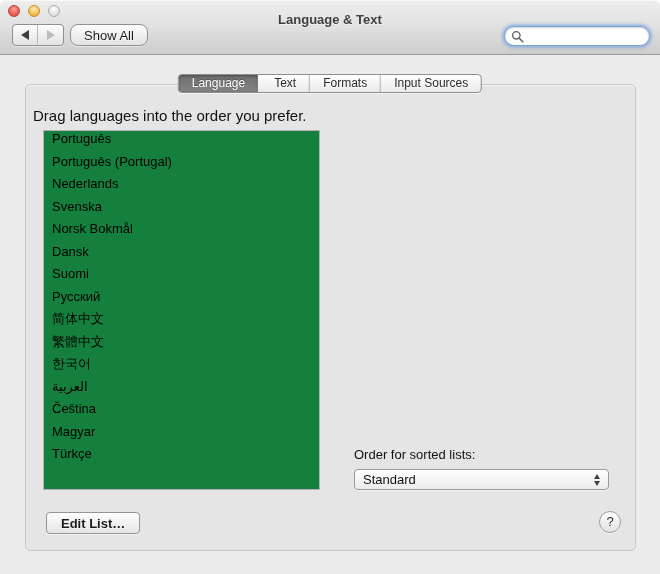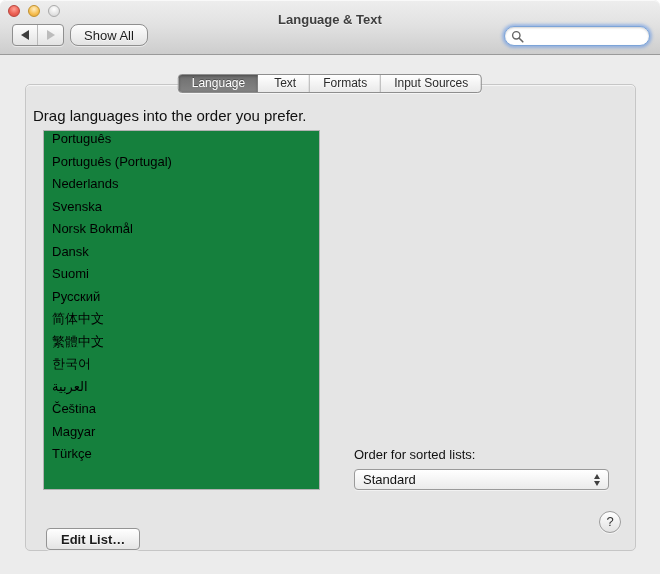--- a/index.html
+++ b/index.html
@@ -116,21 +116,20 @@
   .arr-up   { width:0; height:0; border-left:3.5px solid transparent; border-right:3.5px solid transparent; border-bottom:5px solid #3f3f3f; }
   .arr-down { width:0; height:0; border-left:3.5px solid transparent; border-right:3.5px solid transparent; border-top:5px solid #3f3f3f; }
 
   .edit-list {
     position:absolute; top:427px; left:20px; height:22px; padding:0 14px;
     border:1px solid #949494; border-radius:4px;
     background:linear-gradient(#ffffff, #e4e4e4);
     box-shadow:0 1px 0 rgba(255,255,255,.6);
     font-family:inherit; font-size:13px; font-weight:bold; color:#1c1c1c;
     text-shadow:0 1px 0 rgba(255,255,255,.6);
-    margin-top:16px;
   }
 
   .help-btn {
     position:absolute; top:426px; left:573px; width:22px; height:22px; border-radius:50%;
     border:1px solid #9d9d9d;
     background:linear-gradient(#ffffff, #e2e2e2);
     box-shadow:0 1px 0 rgba(255,255,255,.6);
     font-family:inherit; font-size:13px; color:#333; text-align:center; line-height:20px;
   }
 

